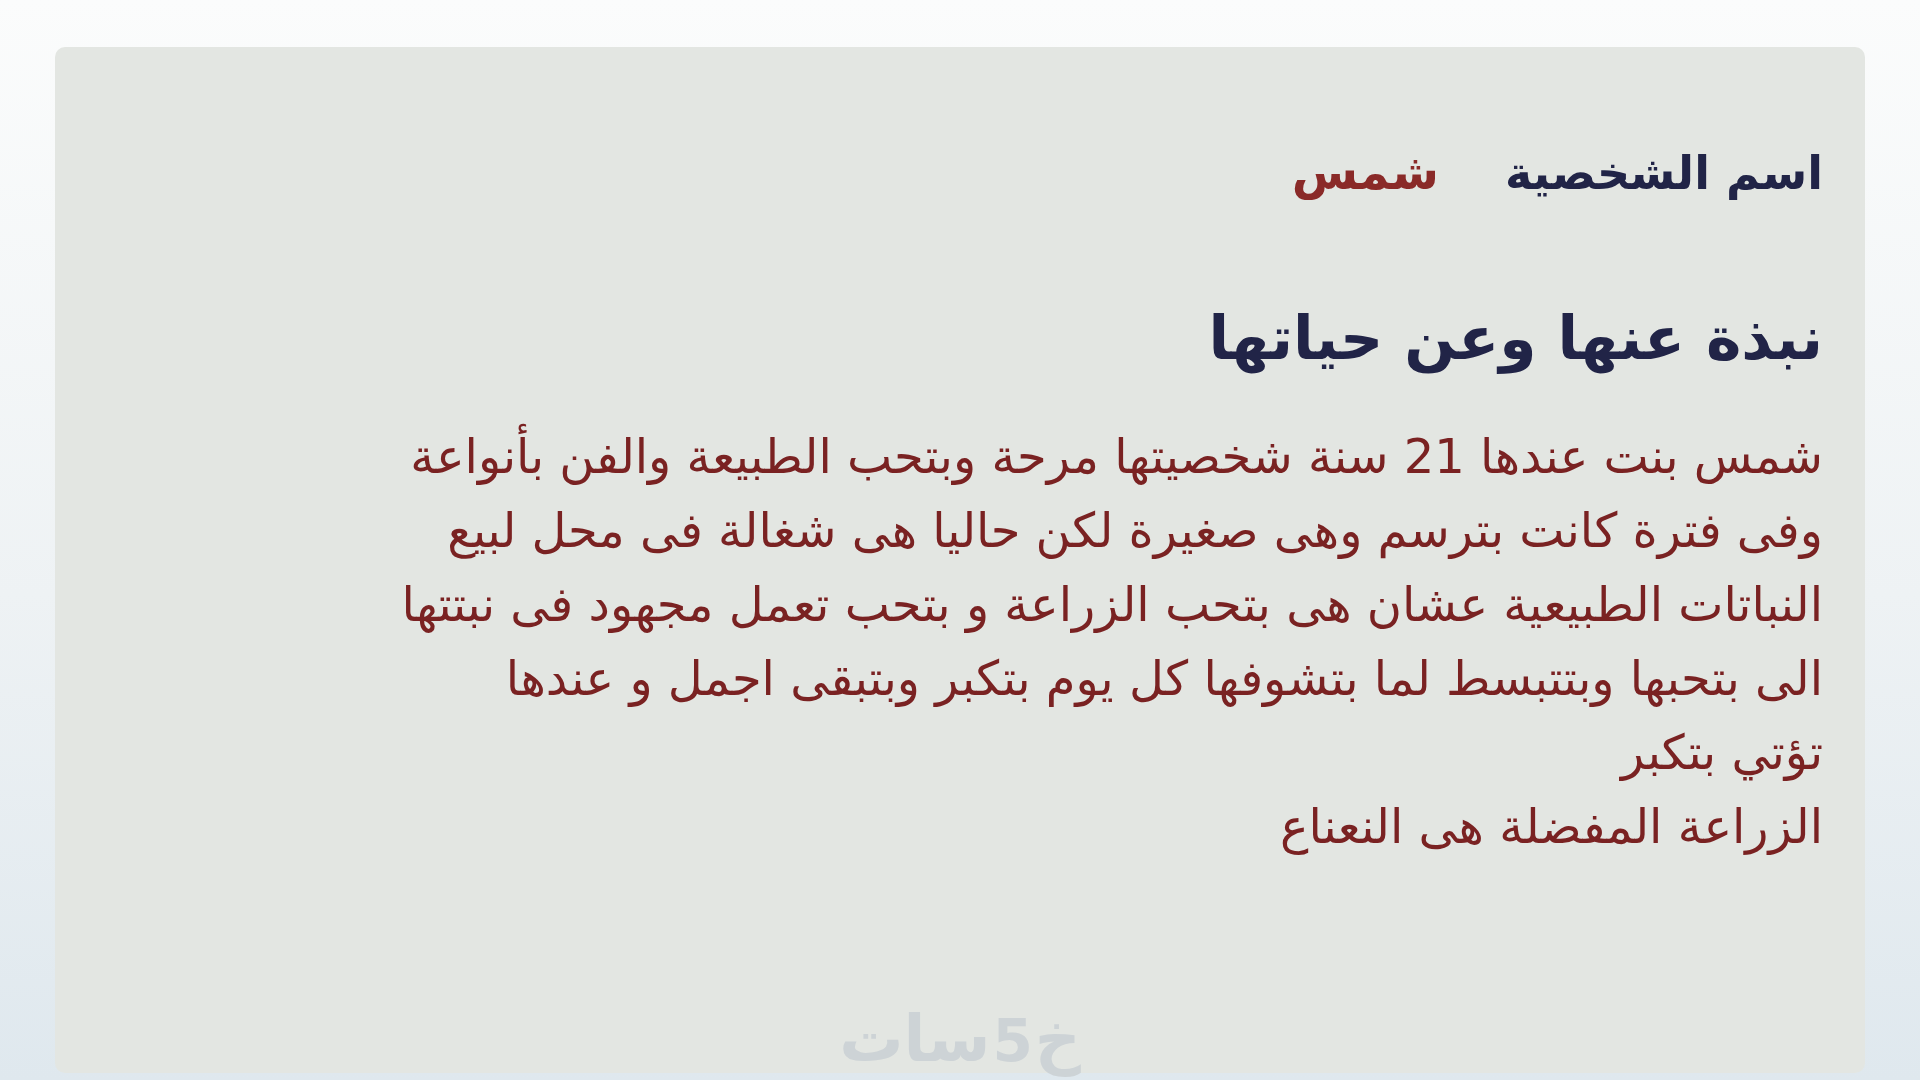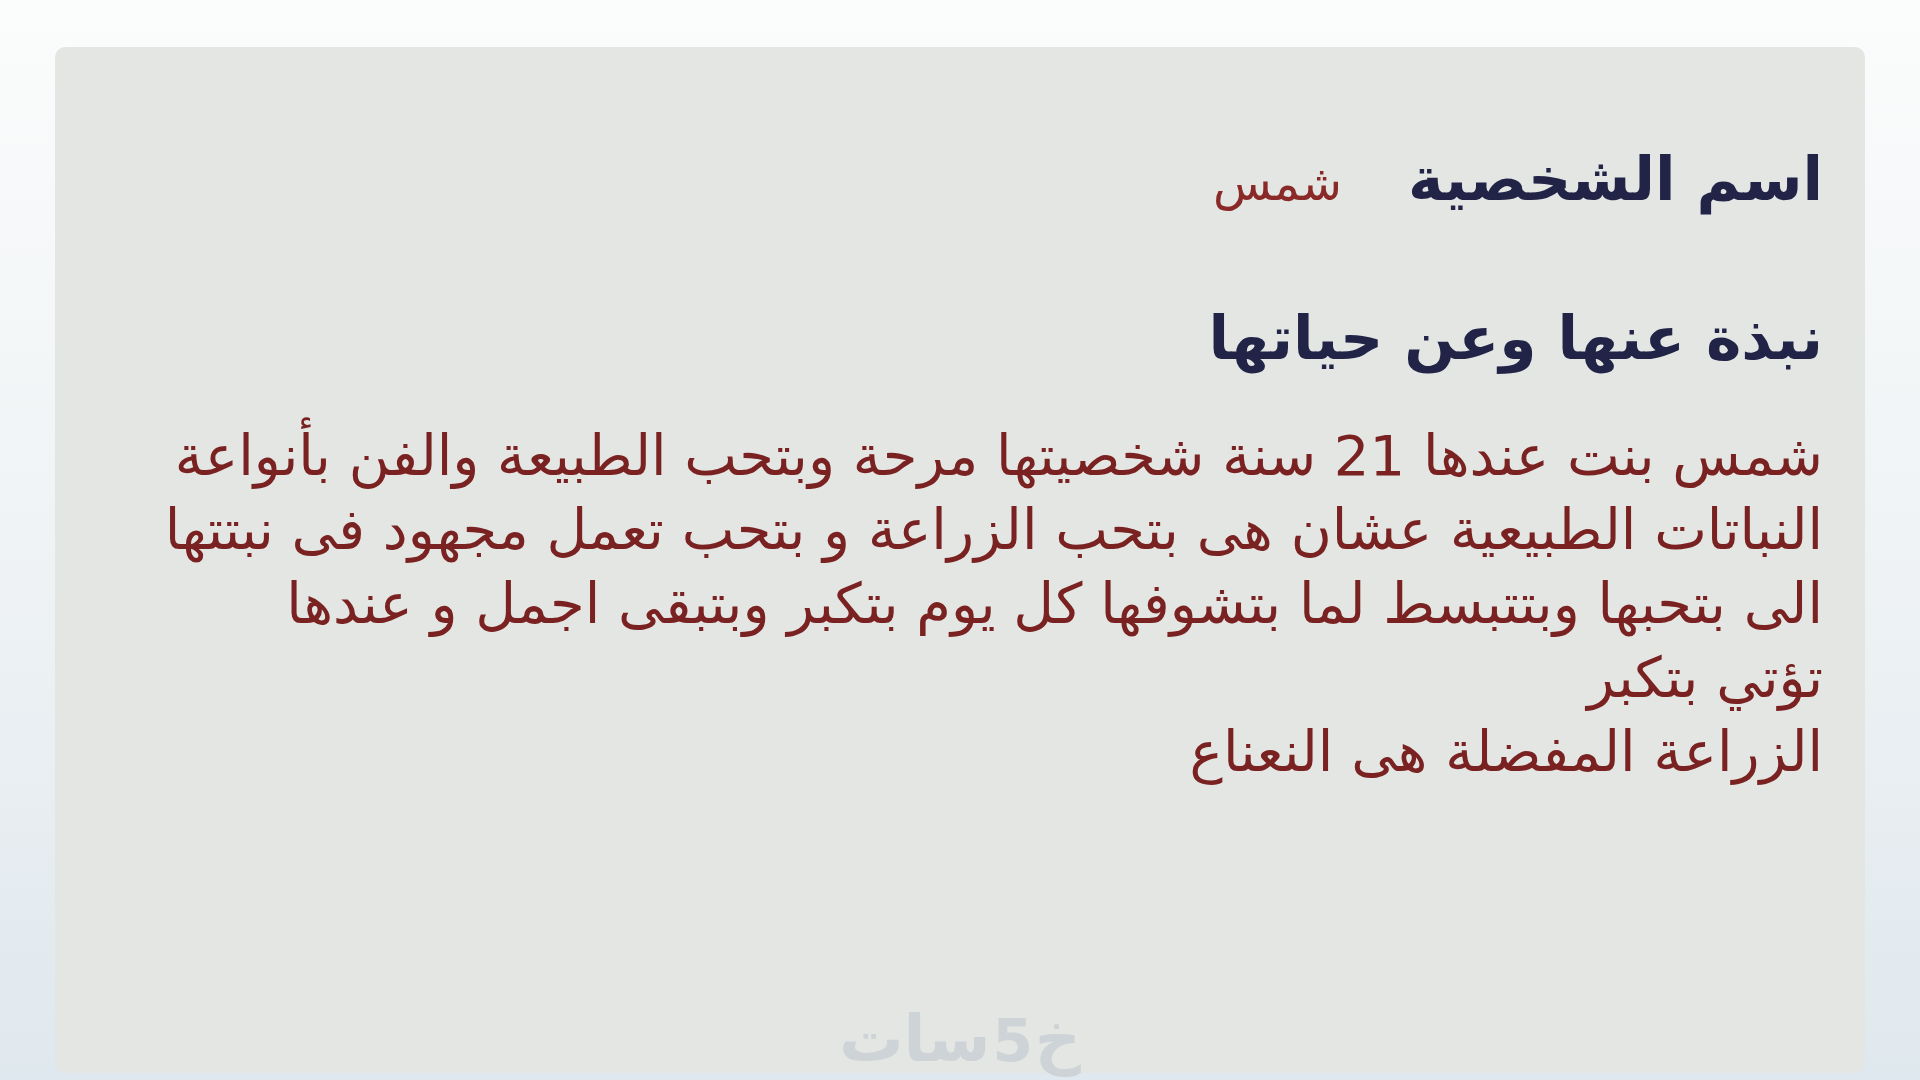--- a/index.html
+++ b/index.html
@@ -17,37 +17,37 @@
   .card{
     position:absolute; left:55px; top:47px; width:1810px; height:1026px;
     background:var(--card-bg); border-radius:10px;
   }
   .title-row{
     position:absolute; top:98px; right:42px;
     display:flex; flex-direction:row; align-items:baseline; gap:66px;
     direction:rtl;
   }
   .char-label{
-    color:var(--navy); font-size:60px; font-weight:bold; line-height:1.15;
+    color:var(--navy); font-size:46px; font-weight:bold; line-height:1.15;
     letter-spacing:0;
   }
   .char-name{
-    color:var(--maroon-name); font-size:48px; font-weight:normal; line-height:1.15;
+    color:var(--maroon-name); font-size:48px; font-weight:bold; line-height:1.15;
   }
   .section-title{
     position:absolute; top:255px; right:42px;
     color:var(--navy); font-size:60px; font-weight:bold; line-height:1.2;
     direction:rtl; text-align:left;
   }
   .bio{
     position:absolute; top:372px; right:42px; left:40px;
     direction:rtl; text-align:right;
   }
   .bio-line{
-    color:var(--maroon-body); font-size:56px; font-weight:normal;
+    color:var(--maroon-body); font-size:48px; font-weight:normal;
     line-height:74px; white-space:nowrap;
   }
   .watermark{
     position:absolute; left:0; right:0; top:955px;
     display:flex; justify-content:center; align-items:baseline;
     direction:rtl; gap:2px;
     color:var(--watermark); font-weight:bold; font-size:64px;
     user-select:none;
   }
   .watermark .digit{ font-size:58px; font-weight:bold; }
@@ -59,20 +59,21 @@
 
   <div class="title-row">
     <span class="char-label">اسم الشخصية</span>
     <span class="char-name">شمس</span>
   </div>
 
   <div class="section-title">نبذة عنها وعن حياتها</div>
 
   <div class="bio">
     <div class="bio-line">شمس بنت عندها 21 سنة شخصيتها مرحة وبتحب الطبيعة والفن بأنواعة</div>
+    <div class="bio-line">وفى فترة كانت بترسم وهى صغيرة لكن حاليا هى شغالة فى محل لبيع</div>
     <div class="bio-line">النباتات الطبيعية عشان هى بتحب الزراعة و بتحب تعمل مجهود فى نبتتها</div>
     <div class="bio-line">الى بتحبها وبتتبسط لما بتشوفها كل يوم بتكبر وبتبقى اجمل و عندها</div>
     <div class="bio-line">تؤتي بتكبر</div>
     <div class="bio-line">الزراعة المفضلة هى النعناع</div>
   </div>
 
   <div class="watermark">
     <span>خ</span>
     <span class="digit">5</span>
     <span>سات</span>

